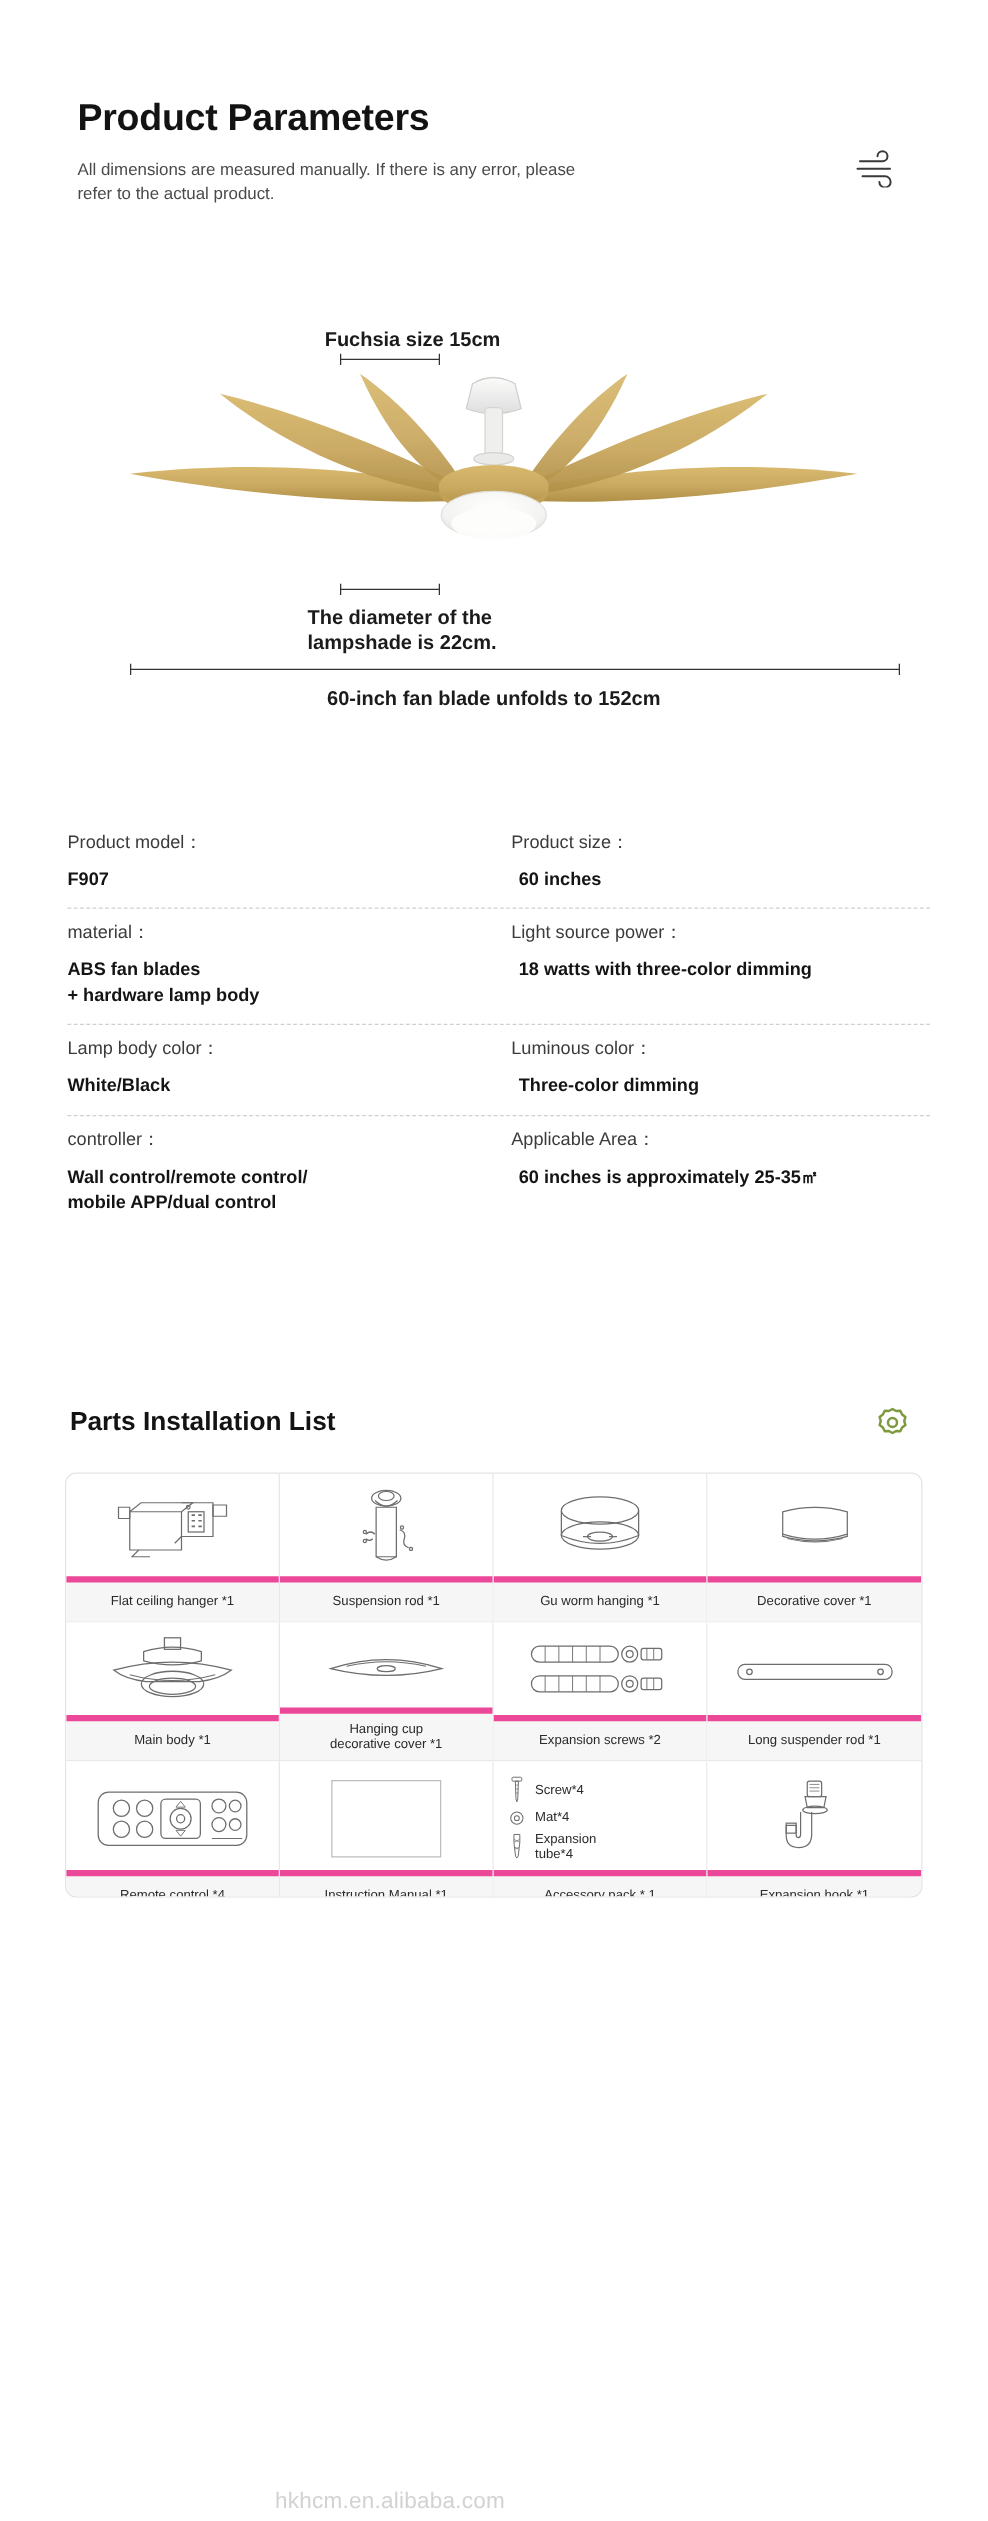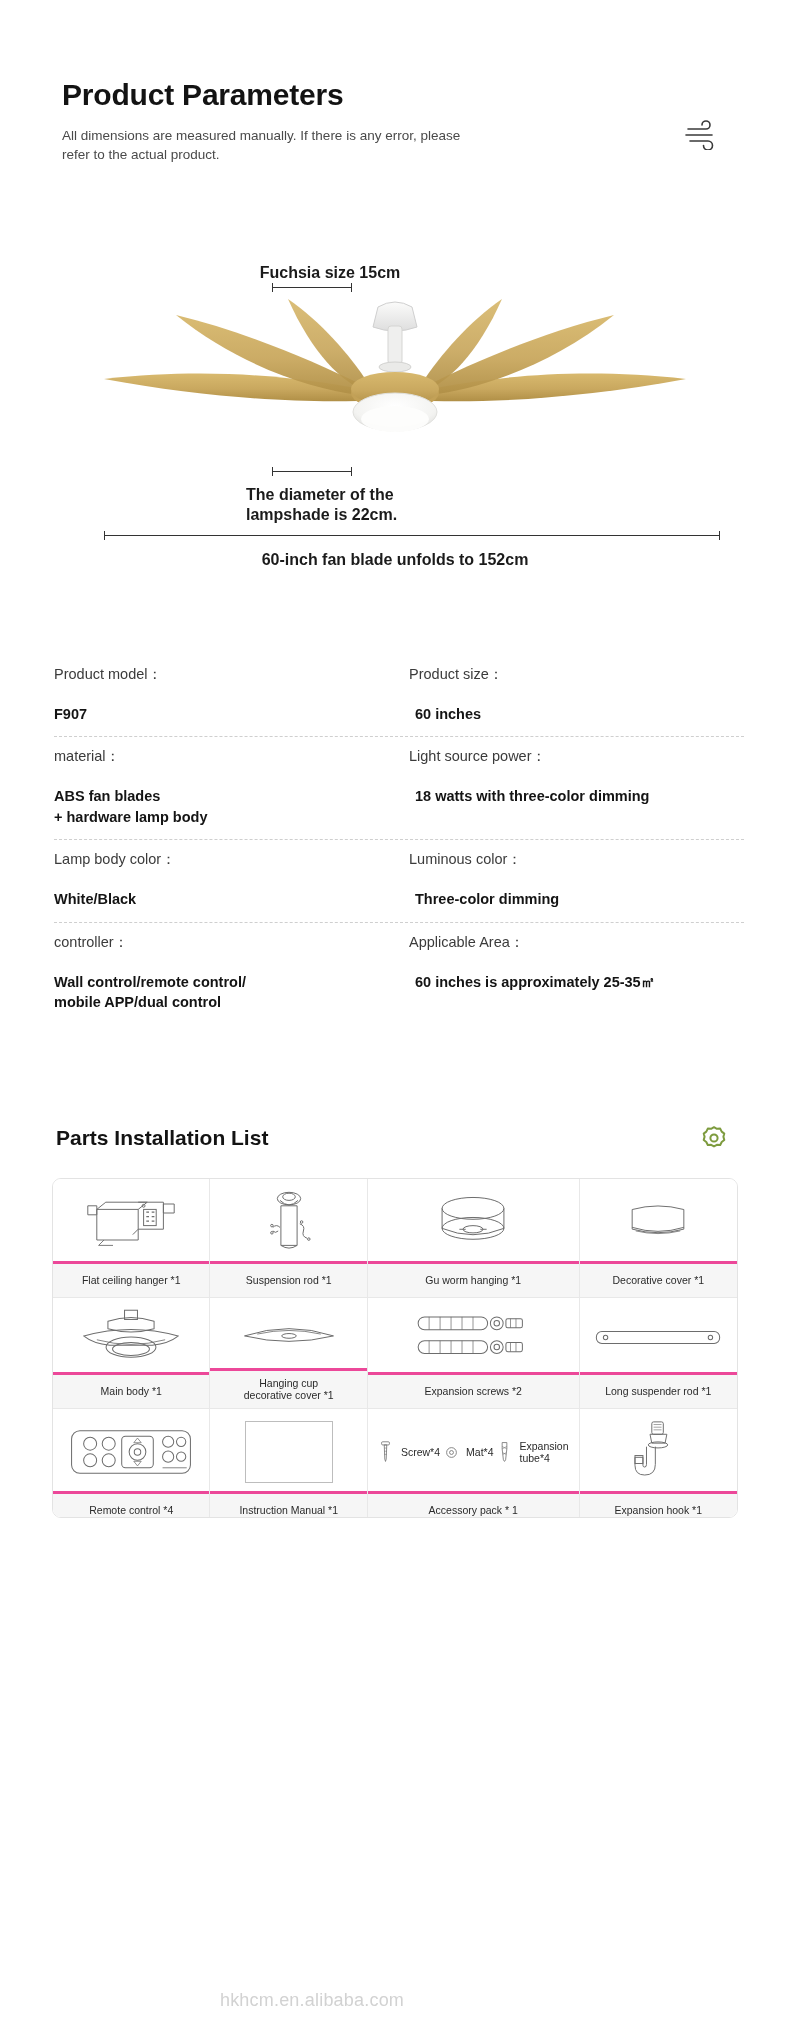--- a/index.html
+++ b/index.html
@@ -48,21 +48,21 @@
   .specs { position: absolute; left: 54px; top: 655px; width: 690px; }
   .spec-row { position: relative; padding: 10px 0 12px 0; }
   .spec-row + .spec-row { border-top: 1px dashed #cfcfcf; }
   .spec-cols { display: flex; }
   .spec-col { width: 50%; }
   .spec-col.right { padding-left: 10px; }
   .spec-key {
     font-size: 14.5px; color: #3b3b3b; font-weight: 400; line-height: 1.3;
   }
   .spec-val {
-    margin-top: 20px; font-size: 14.5px; font-weight: bold;
+    margin-top: 10px; font-size: 14.5px; font-weight: bold;
     color: #141414; line-height: 1.42; white-space: pre-line;
   }
   .spec-col.right .spec-val { padding-left: 6px; }
 
   
   .parts-head { position: absolute; left: 56px; top: 1126px; width: 678px; }
   .parts-title { font-size: 21px; font-weight: bold; color: #131313; }
   .gear-icon { position: absolute; right: 6px; top: -2px; width: 28px; height: 28px; }
 
   .grid {
@@ -77,28 +77,28 @@
     background: #fff;
   }
   .cell:nth-child(4n) { border-right: none; }
   .cell:nth-child(n+9) { border-bottom: none; }
   .cell-art {
     flex: 1; display: flex; align-items: center; justify-content: center;
     padding: 6px 4px 2px; min-height: 0;
   }
   .cell-art svg { max-width: 100%; max-height: 100%; }
   .cell-label {
-    background: #f6f6f6; border-top: 3px solid #ec4899;
+    background: #f6f6f6; border-top: 5px solid #ec4899;
     font-size: 10.5px; color: #2a2a2a; text-align: center;
     padding: 6px 3px; line-height: 1.2; min-height: 36px;
     display: flex; align-items: center; justify-content: center;
     white-space: pre-line;
   }
   
-  .acc-list { display: flex; justify-content: space-between; gap: 3px; padding: 4px 6px; width: 100%; }
+  .acc-list { display: flex; flex-direction: column; justify-content: space-between; gap: 3px; padding: 4px 6px; width: 100%; }
   .acc-item { display: flex; align-items: center; gap: 7px; font-size: 10.5px; color: #2a2a2a; line-height: 1.15; }
   .acc-item .ico { width: 16px; flex: 0 0 16px; display: flex; justify-content: center; }
   .manual-box { width: 88px; height: 62px; border: 1px solid #bdbdbd; background: #fff; }
 
   
   .footer {
     position: absolute; left: 0; bottom: 6px; width: 624px; text-align: center;
     font-size: 18px; color: #d2d2d2; letter-spacing: 0.2px;
   }
 </style>

